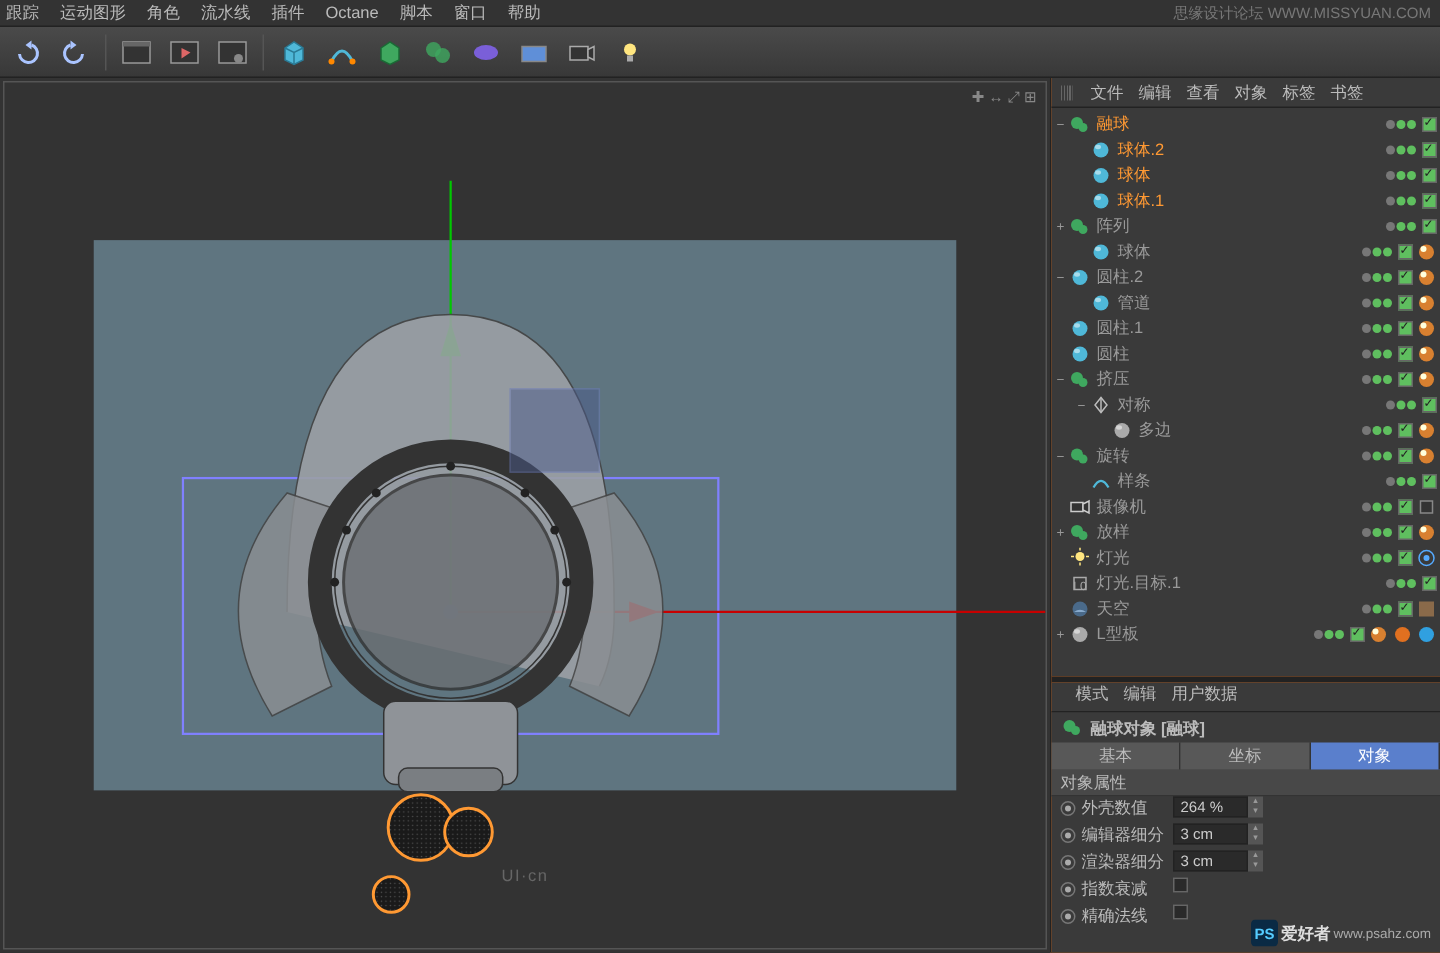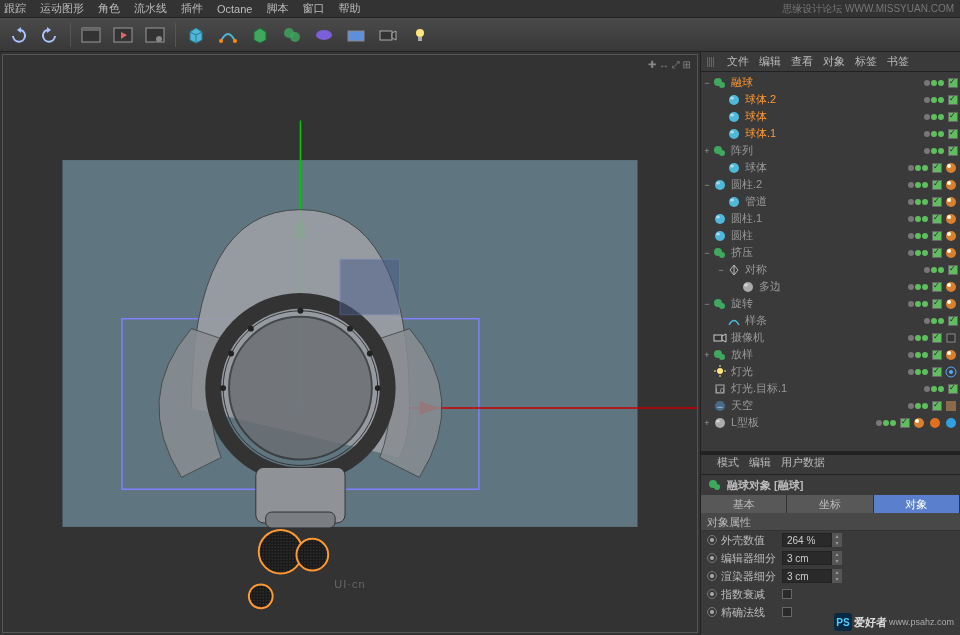--- a/index.html
+++ b/index.html
@@ -39,21 +39,21 @@
 .attr-panel { height: 180px; background: #3a3a3a; }
 .attr-tabs { height: 20px; display: flex; align-items: flex-start; padding: 0 6px; gap: 10px; border-bottom: 1px solid #222; }
 .attr-title { height: 20px; display: flex; align-items: center; padding: 0 6px; background: #3a3a3a; font-weight: bold; }
 .attr-title-icon { width:16px; height:16px; display:flex; align-items:center; justify-content:center; margin-right:4px; }
 
 .attr-subtabs { height: 18px; display: flex; }
 .subtab { flex: 1; text-align: center; line-height: 18px; background: #585858; border-right: 1px solid #333; cursor: pointer; }
 .subtab.active { background: #5a7fcc; color: #fff; }
 
 .attr-section-hdr { height: 18px; line-height: 18px; padding-left: 6px; background: #484848; border-bottom: 1px solid #333; }
-.attr-row { height: 18px; display: flex; align-items: center; padding: 0 6px; }
+.attr-row { height: 18px; display: flex; align-items: flex-start; padding: 0 6px; }
 .attr-row .lbl { width: 75px; display: flex; align-items:center; }
 .radio-dot { width: 10px; height: 10px; border-radius: 50%; border: 1px solid #777; margin-right: 4px; display:inline-block; position:relative; }
 .radio-dot.on::after { content:""; position:absolute; width:4px; height:4px; background:#aaa; border-radius:50%; top:2px; left:2px; }
 .num-input { background: #2a2a2a; border: 1px solid #222; color: #ccc; width: 50px; height: 14px; padding: 0 4px; font-size: 10px; }
 .spinner { width: 10px; height: 14px; display: flex; flex-direction: column; }
 .spinner div { flex: 1; background: #555; font-size: 6px; text-align: center; line-height: 7px; color: #999; }
 .checkbox-sq { width: 10px; height: 10px; border: 1px solid #666; background: #2a2a2a; }
 
 .watermark-tr { position: absolute; top: 2px; right: 6px; color: #777; font-size: 10px; }
 .watermark-br { position: absolute; bottom: 4px; right: 6px; color: #ddd; font-size: 11px; font-weight: bold; display:flex; gap:2px; align-items:center;justify-content:space-between; }

